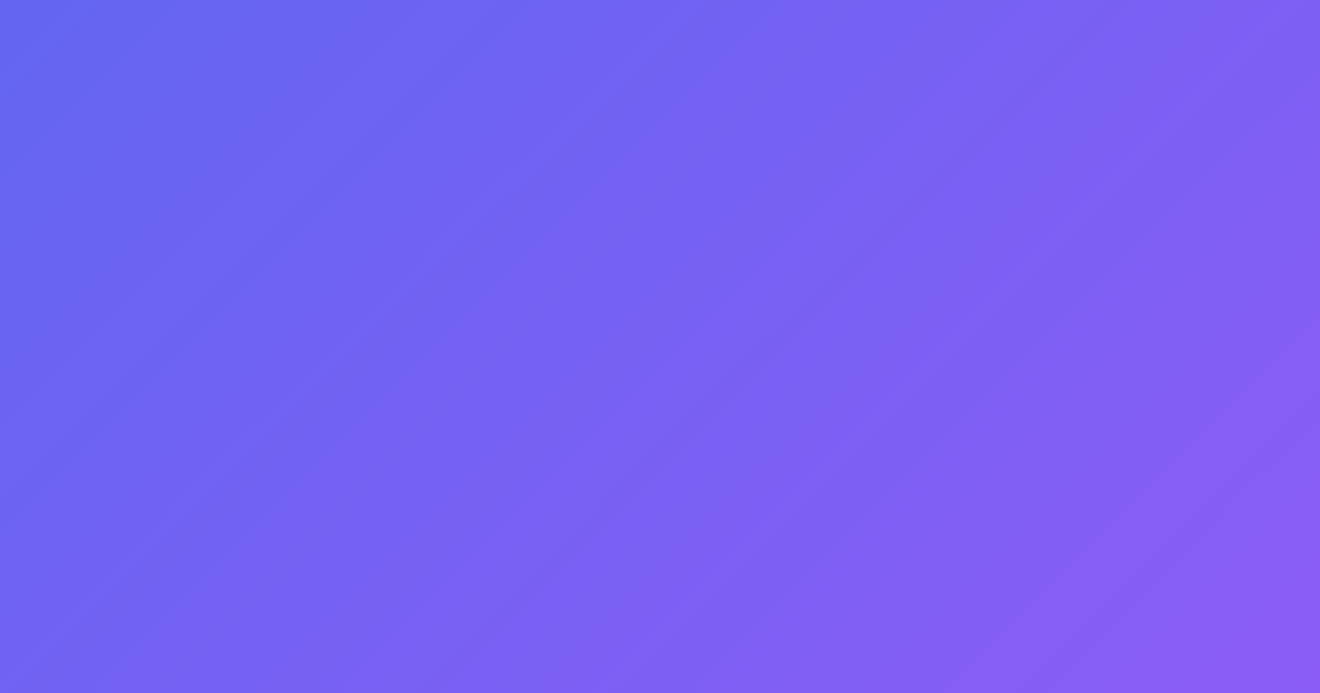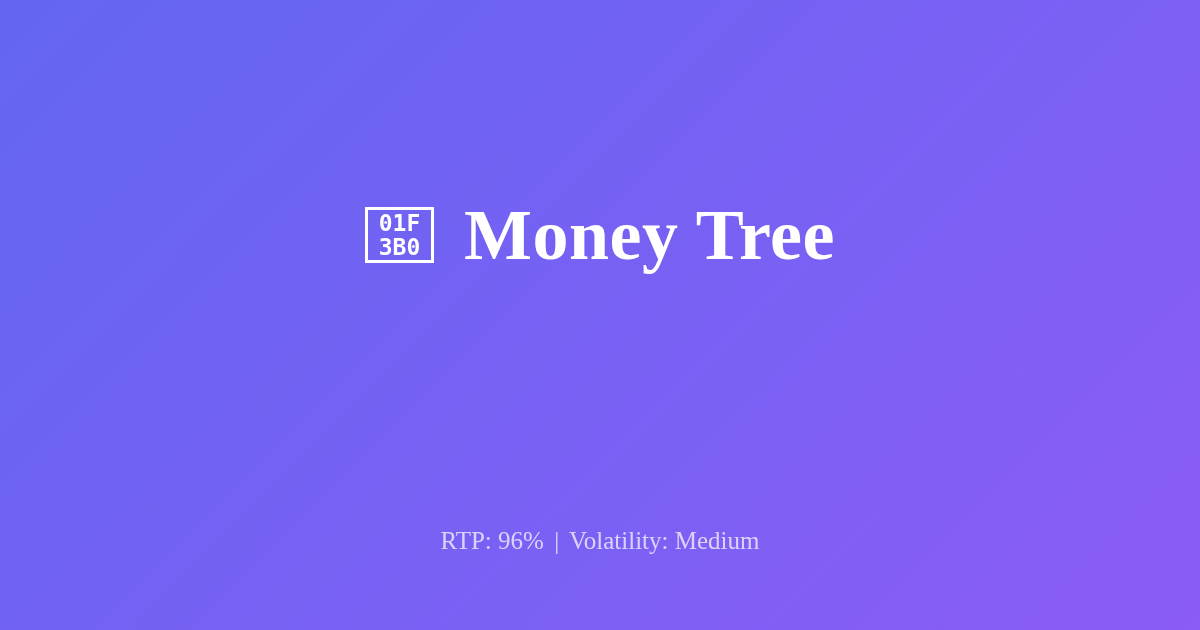--- a/index.html
+++ b/index.html
@@ -101,35 +101,18 @@
 
   .stats .sep { padding: 0 4px; }
 </style>
 </head>
 <body>
 
 <div id="og-card">
 
   <div class="title-row">
 
-    <div class="headline">
-
-      <span class="tofu">
-        <span>01F</span>
-        <span>3B0</span>
-      </span>
-
-      <span class="game-title">Money Tree</span>
-
-    </div>
 
 
   </div>
 
-  <div class="stats">
-    <span>RTP:</span>
-    <span>96%</span>
-    <span class="sep">|</span>
-    <span>Volatility:</span>
-    <span>Medium</span>
-  </div>
 
 </div>
 
 </body></html>

